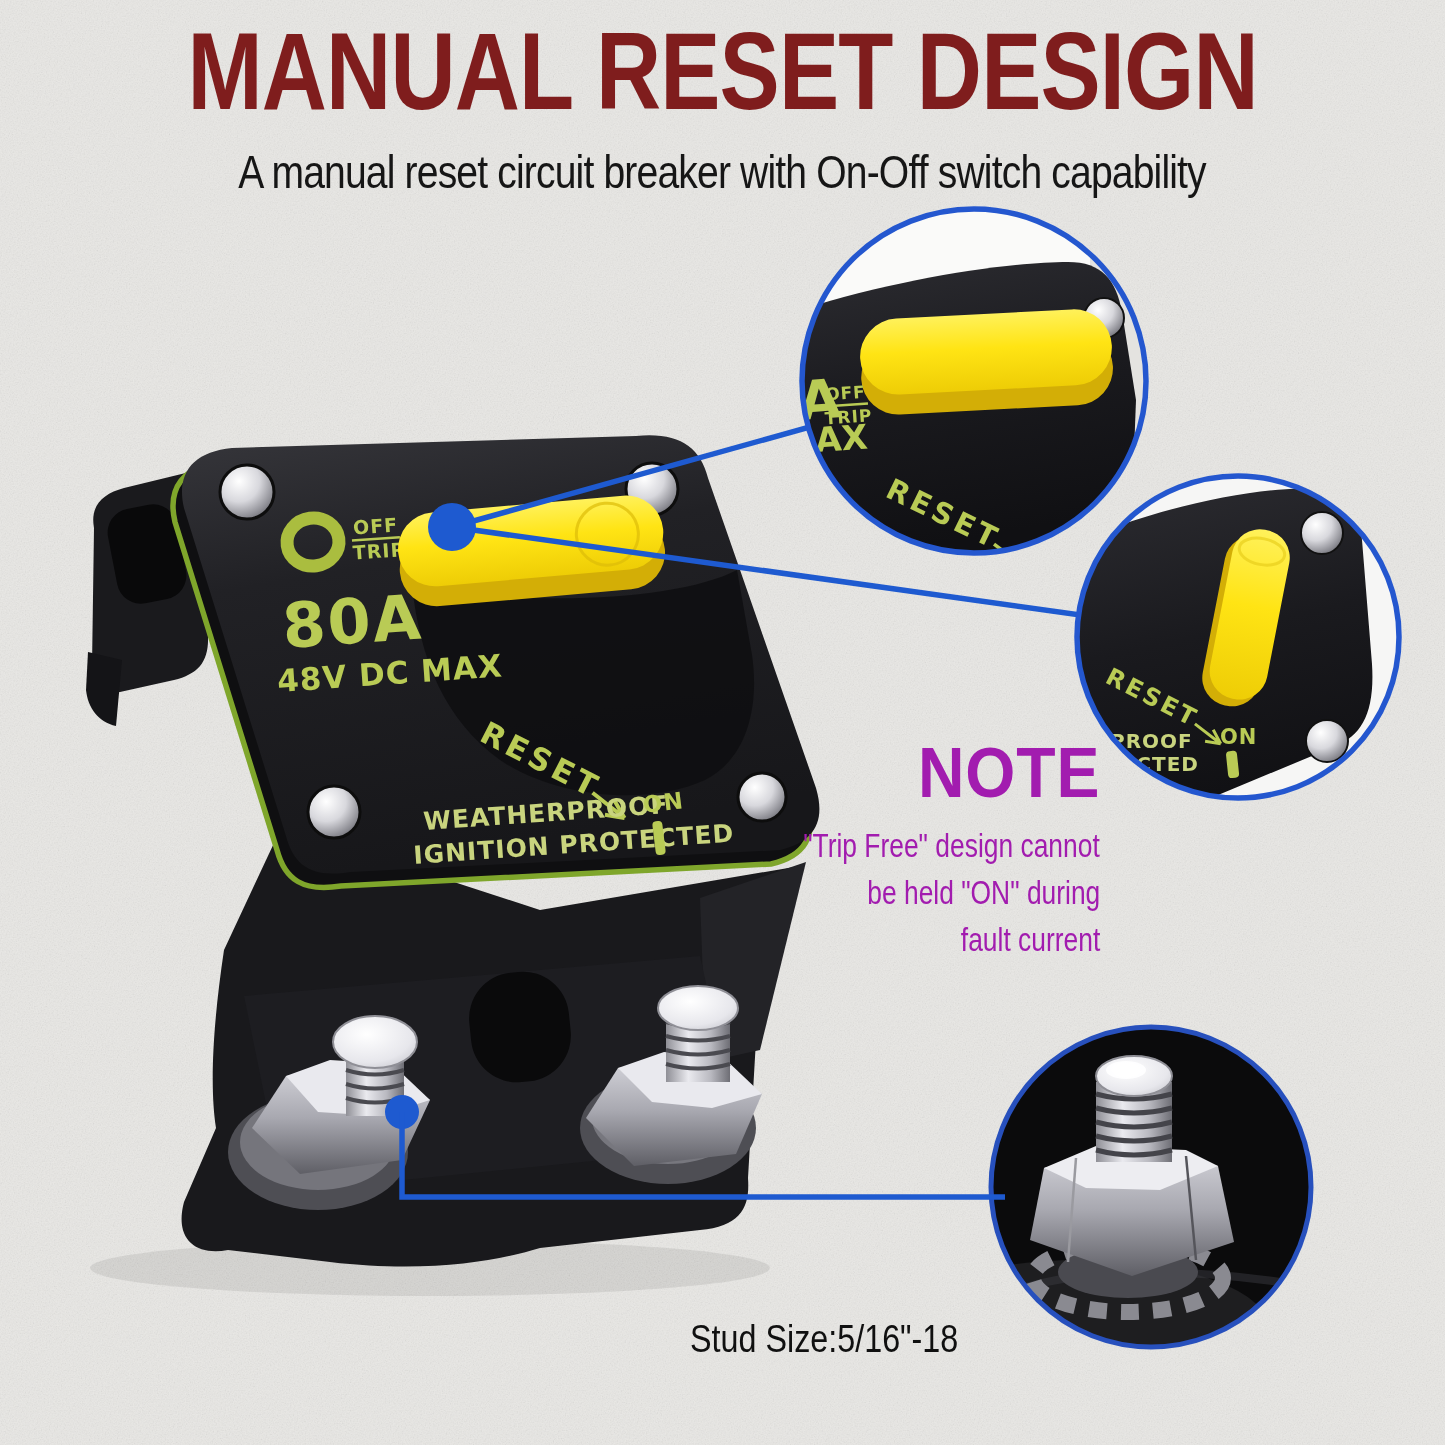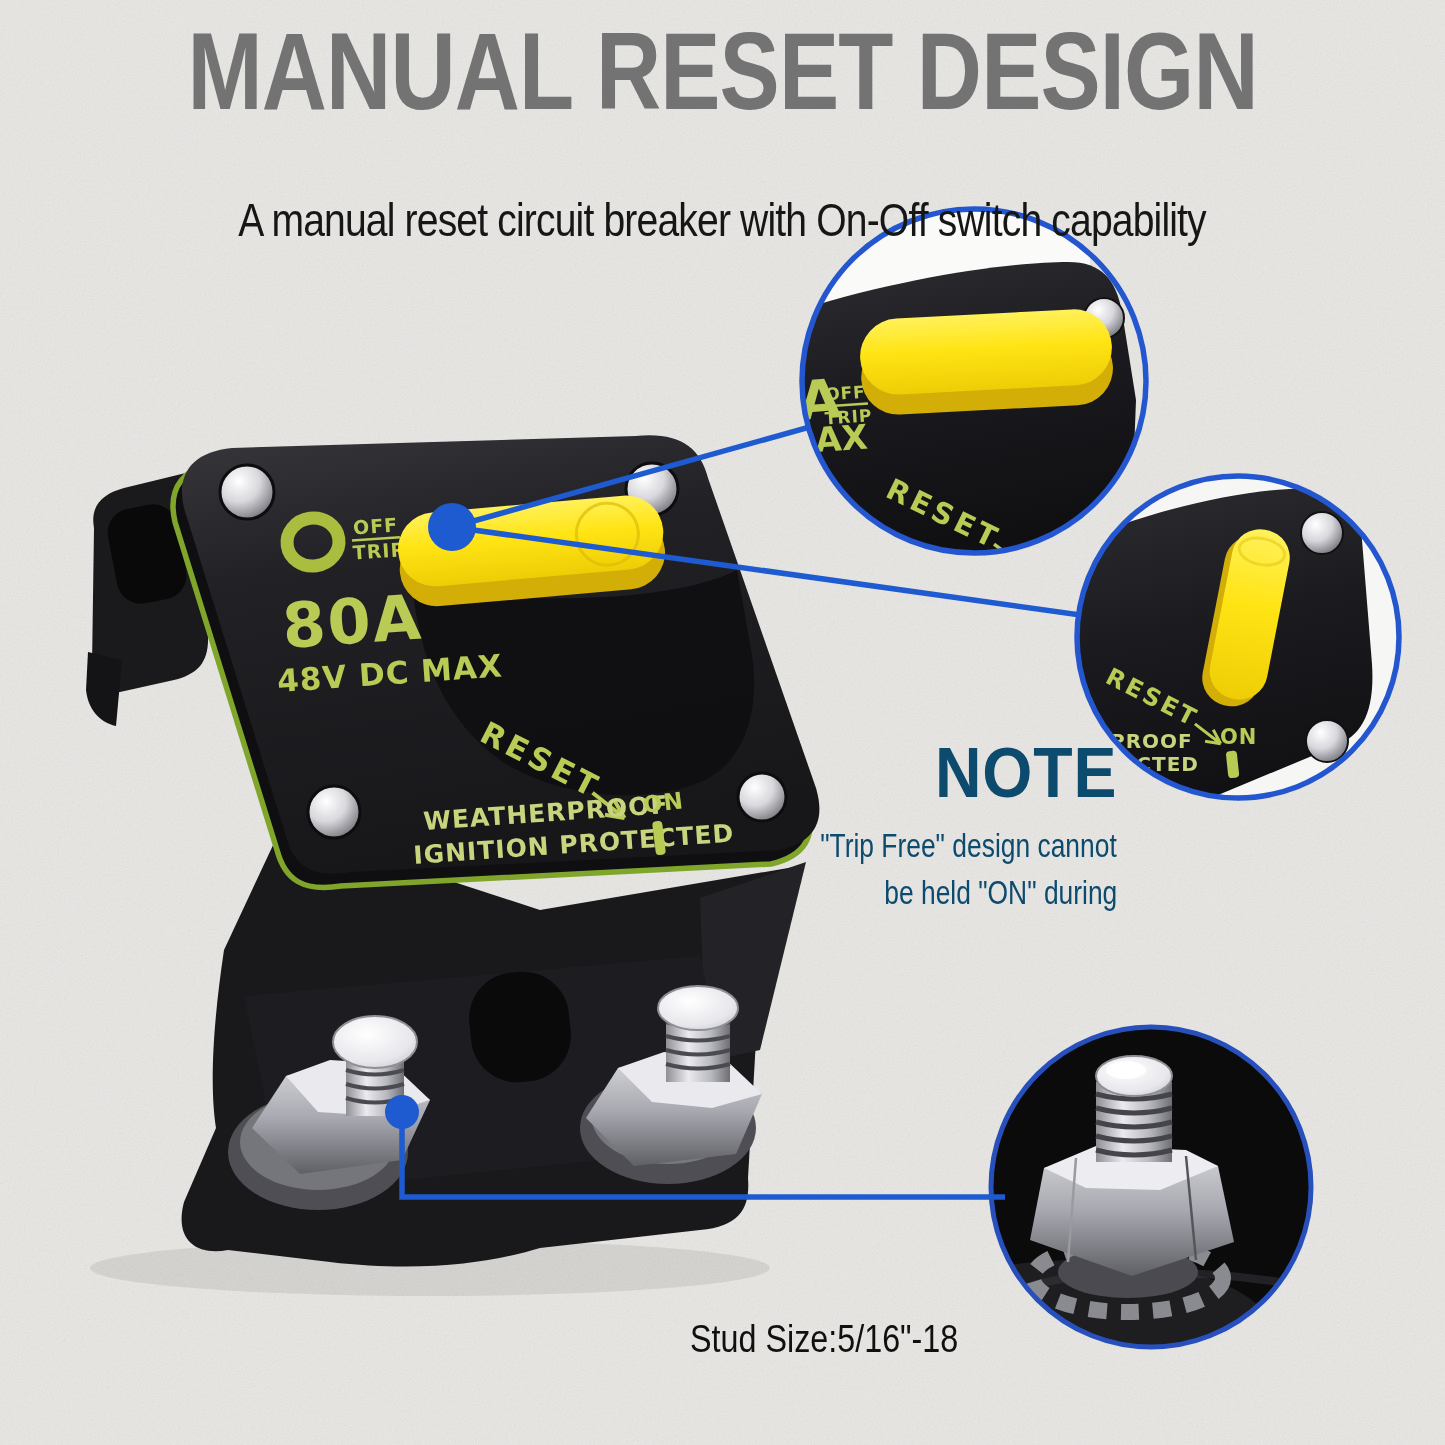--- a/index.html
+++ b/index.html
@@ -1,25 +1,25 @@
 <!DOCTYPE html>
 <html><head>
 <meta charset="utf-8">
 <style>
   html,body{margin:0;padding:0;background:#cfcfcf;}
   .canvas{position:relative;width:1445px;height:1445px;overflow:hidden;background:#e9e8e5;
           font-family:"Liberation Sans",sans-serif;}
   .canvas svg{position:absolute;left:0;top:0;}
-  .hdr{position:absolute;left:0;right:0;text-align:center;color:#737373;line-height:1;white-space:nowrap;}
+  .hdr{position:absolute;left:0;right:0;text-align:center;color:#7f1d1d;line-height:1;white-space:nowrap;}
   .hdr .tx{display:inline-block;transform-origin:50% 50%;}
   .title{top:16px;font-size:110px;font-weight:bold;}
   .title .tx{transform:scaleX(.82);letter-spacing:-1px;}
-  .subtitle{top:149px;font-size:46px;color:#161616;margin-top:48px;}
+  .subtitle{top:149px;font-size:46px;color:#161616;}
   .subtitle .tx{transform:scaleX(.85);letter-spacing:-1px;}
-  .note{position:absolute;top:738px;right:328px;text-align:right;color:#0c4a6e;}
+  .note{position:absolute;top:738px;right:345px;text-align:right;color:#a21caf;}
   .note-title{font-size:70px;font-weight:bold;line-height:1;margin-bottom:14px;}
   .note-title .tx{display:inline-block;transform:scaleX(.92);transform-origin:100% 50%;letter-spacing:1px;}
   .note-line{font-size:33px;line-height:47px;white-space:nowrap;}
   .note-line .tx{display:inline-block;transform:scaleX(.8);transform-origin:100% 50%;}
   .stud-label{position:absolute;left:690px;top:1318px;font-size:38px;color:#101010;white-space:nowrap;}
   .stud-label .tx{display:inline-block;transform:scaleX(.85);transform-origin:0 50%;}
   .dev-txt{font-family:"DejaVu Sans",sans-serif;font-weight:bold;}
 </style>
 </head>
 <body>
@@ -237,17 +237,18 @@
   <polyline points="402,1112 402,1197 1005,1197" fill="none" stroke="#1e5ad0" stroke-width="5.5"></polyline>
 </svg>
 
   <div class="hdr title"><span class="tx">MANUAL RESET DESIGN</span></div>
   <div class="hdr subtitle"><span class="tx">A manual reset circuit breaker with On-Off switch capability</span></div>
 
   <div class="note">
     <div class="note-title"><span class="tx">NOTE</span></div>
     <div class="note-line"><span class="tx">"Trip Free" design cannot</span></div>
     <div class="note-line"><span class="tx">be held "ON" during</span></div>
+    <div class="note-line"><span class="tx">fault current</span></div>
   </div>
 
   <div class="stud-label"><span class="tx">Stud Size:5/16"-18</span></div>
 
 </div>
 
 </body></html>

